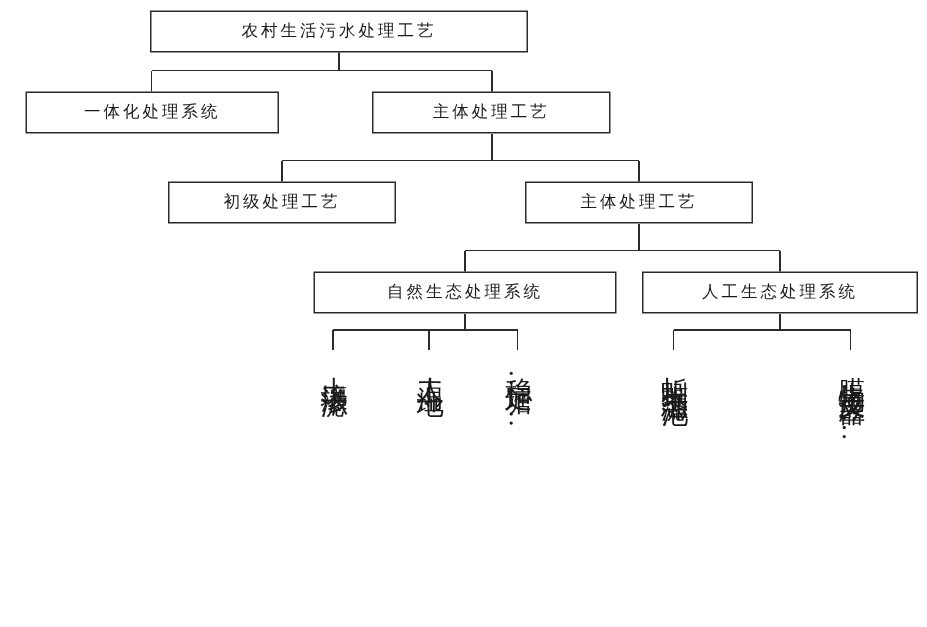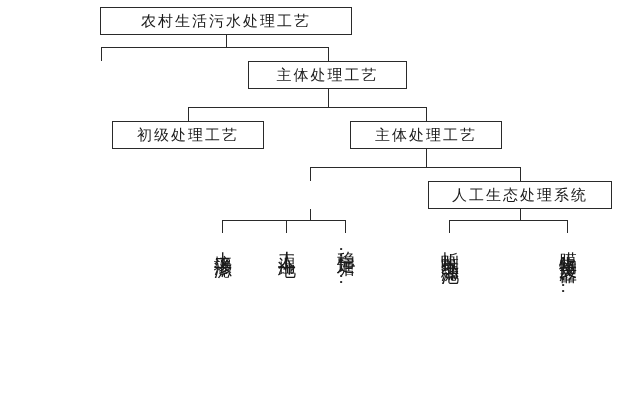--- a/index.html
+++ b/index.html
@@ -23,21 +23,21 @@
     height: 418px;
     pointer-events: none;
   }
   .node {
     position: absolute;
     box-sizing: border-box;
     height: 28px;
     border: 1px solid #2a2a2a;
     background: #ffffff;
     color: #1a1a1a;
-    font-size: 15px;
+    font-size: 11px;
     letter-spacing: 2px;
     display: flex;
     align-items: center;
     justify-content: center;
     white-space: nowrap;
     line-height: 1;
   }
   .leaf {
     position: absolute;
     writing-mode: vertical-rl;
@@ -58,27 +58,29 @@
   <svg class="lines" viewBox="0 0 618 418" xmlns="http://www.w3.org/2000/svg" shape-rendering="crispEdges">
     <path d="M226,34 V47 M101,47 H328 M101,47 V61 M328,47 V61
              M328,89 V107 M188,107 H426 M188,107 V121 M426,107 V121
              M426,149 V167 M310,167 H520 M310,167 V181 M520,167 V181
              M310,209 V220 M222,220 H345 M222,220 V233 M286,220 V233 M345,220 V233
              M520,209 V220 M449,220 H567 M449,220 V233 M567,220 V233" fill="none" stroke="#2a2a2a" stroke-width="1"></path>
   </svg>
 
   <div class="node" style="left:100px; top:7px;  width:252px;">农村生活污水处理工艺</div>
 
+  <div class="node" style="left:17px;  top:61px; width:169px;">一体化处理系统</div>
 
   <div class="node" style="left:248px; top:61px; width:159px;">主体处理工艺</div>
 
   <div class="node" style="left:350px; top:121px; width:152px;">主体处理工艺</div>
 
   <div class="node" style="left:112px; top:121px; width:152px;">初级处理工艺</div>
 
+  <div class="node" style="left:209px; top:181px; width:202px;">自然生态处理系统</div>
 
   <div class="node" style="left:428px; top:181px; width:184px;text-align:right;">人工生态处理系统</div>
 
   <div class="leaf" style="left:222px; top:237px;">土壤渗滤</div>
 
   <div class="leaf" style="left:286px; top:237px;">人工湿地</div>
 
   <div class="leaf" style="left:345px; top:237px;">稳定塘……</div>
 
   <div class="leaf" style="left:449px; top:237px;">蚯蚓生态滤池</div>

